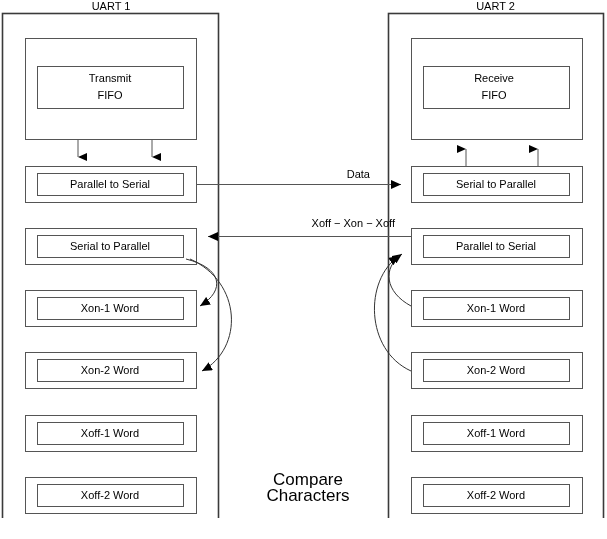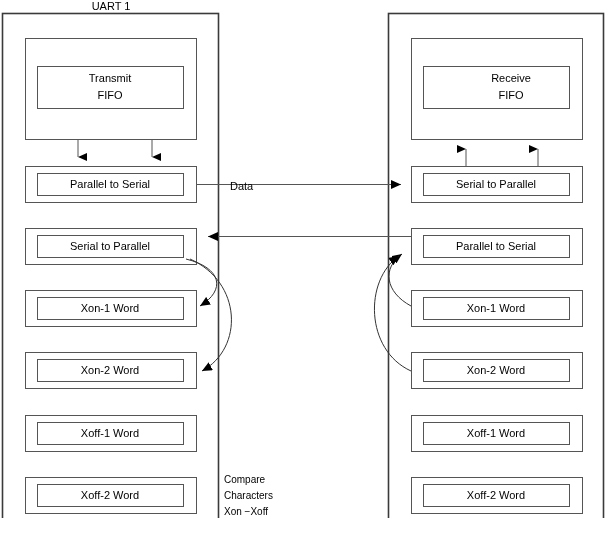--- a/index.html
+++ b/index.html
@@ -47,31 +47,30 @@
     font-size: 11px;
     color: #000;
     text-align: center;
     line-height: 17px;
     white-space: nowrap;
   }
   .link-label {
     position: absolute;
     font-size: 11px;
     color: #000;
-    text-align: left;
+    text-align: right;
     white-space: nowrap;
-    margin-top: 12px;
   }
   #center-note {
     position: absolute;
-    font-size: 10px;
+    font-size: 17px;
     color: #000;
-    text-align: left;
+    text-align: center;
     line-height: 16px;
-    left: 224px;
+    left: 238px;
     top: 472px;
     width: 140px;
   }
 </style>
 </head>
 <body>
 
 <div id="stage">
 
   <svg id="diagram-svg" viewBox="0 0 607 539">
@@ -145,46 +144,47 @@
     <line x1="411" y1="236.5" x2="208" y2="236.5" stroke="#555555" stroke-width="1" marker-end="url(#arrowEnd)"></line>
 
     <path d="M186,259 C 222,268 226,290 200,306" fill="none" stroke="#333333" stroke-width="1" marker-end="url(#arrowEnd)"></path>
     <path d="M190,259 C 242,282 244,348 202,371" fill="none" stroke="#333333" stroke-width="1" marker-end="url(#arrowEnd)"></path>
 
     <path d="M411,306 C 385,292 382,268 402,254" fill="none" stroke="#333333" stroke-width="1" marker-end="url(#arrowEnd)"></path>
     <path d="M411,371 C 365,350 364,280 399,256" fill="none" stroke="#333333" stroke-width="1" marker-end="url(#arrowEnd)"></path>
   </svg>
 
   <div class="uart-title" id="uart1-title">UART 1</div>
+  <div class="uart-title" id="uart2-title">UART 2</div>
 
   <div class="fifo-label" style="left:37px; top:70px; width:146px;">
     <div>Transmit</div>
     <div>FIFO</div>
   </div>
 
-  <div class="fifo-label" style="left:438px; top:70px; width:146px;">
+  <div class="fifo-label" style="left:421px; top:70px; width:146px;">
     <div>Receive</div>
     <div>FIFO</div>
   </div>
 
   <div class="box-label" style="left:37px; top:173px; width:146px; height:22px;">Parallel to Serial</div>
   <div class="box-label" style="left:37px; top:235px; width:146px; height:22px;">Serial to Parallel</div>
   <div class="box-label" style="left:37px; top:297px; width:146px; height:22px;">Xon-1 Word</div>
   <div class="box-label" style="left:37px; top:359px; width:146px; height:22px;">Xon-2 Word</div>
   <div class="box-label" style="left:37px; top:422px; width:146px; height:22px;">Xoff-1 Word</div>
   <div class="box-label" style="left:37px; top:484px; width:146px; height:22px;">Xoff-2 Word</div>
 
   <div class="box-label" style="left:423px; top:173px; width:146px; height:22px;">Serial to Parallel</div>
   <div class="box-label" style="left:423px; top:235px; width:146px; height:22px;">Parallel to Serial</div>
   <div class="box-label" style="left:423px; top:297px; width:146px; height:22px;">Xon-1 Word</div>
   <div class="box-label" style="left:423px; top:359px; width:146px; height:22px;">Xon-2 Word</div>
   <div class="box-label" style="left:423px; top:422px; width:146px; height:22px;">Xoff-1 Word</div>
   <div class="box-label" style="left:423px; top:484px; width:146px; height:22px;">Xoff-2 Word</div>
 
   <div class="link-label" style="left:230px; top:168px; width:140px;">Data</div>
+  <div class="link-label" style="left:225px; top:217px; width:170px;">Xoff  − Xon  − Xoff</div>
 
   <div id="center-note">
     <div>Compare</div>
     <div>Characters</div>
-    <div>Xon −Xoff</div>
   </div>
 
 </div>
 
 </body></html>

